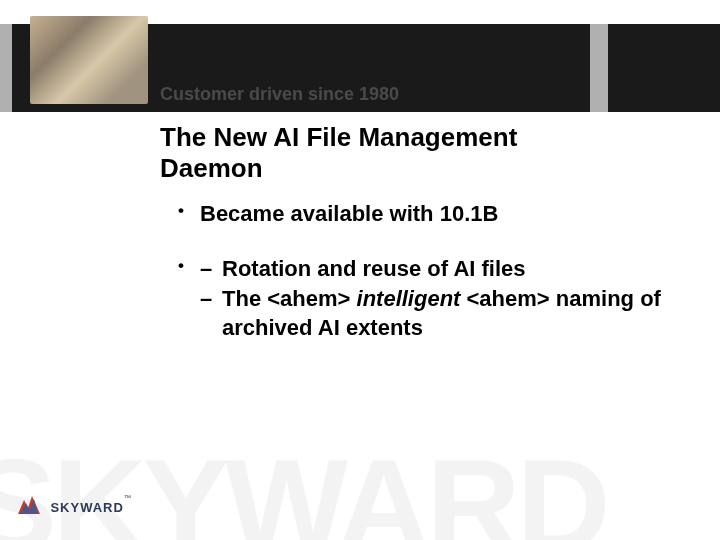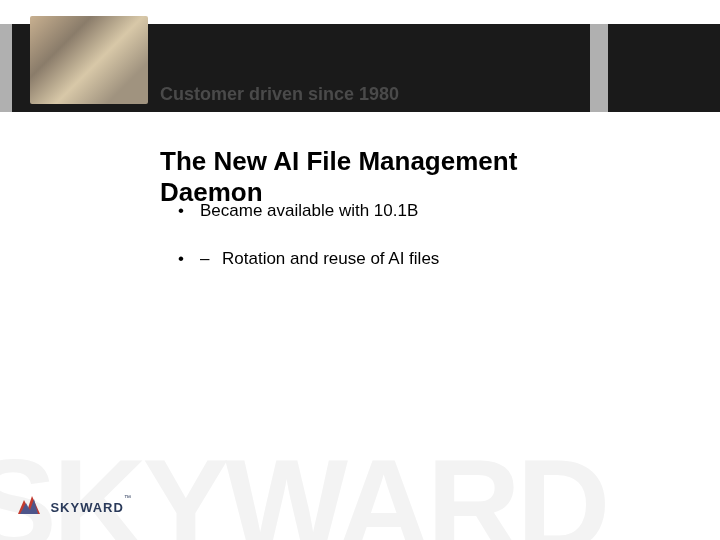--- a/index.html
+++ b/index.html
@@ -37,33 +37,33 @@
     position: absolute;
     top: 84px; left: 160px;
     font-weight: bold;
     font-size: 18px;
     color: #4a4a4a;
   }
 
   
   .title {
     position: absolute;
-    top: 146px; left: 160px;
+    top: 122px; left: 160px;
     font-size: 26px;
     font-weight: bold;
     color: #000;
   }
 
   
   .body {
     position: absolute;
     top: 200px; left: 178px;
     width: 500px;
-    font-size: 17px;
-    font-weight: normal;
+    font-size: 22px;
+    font-weight: bold;
     color: #000;
     line-height: 1.3;
   }
   ul.level1 { list-style: none; }
   ul.level1 > li { position: relative; padding-left: 22px; margin-bottom: 26px; }
   ul.level1 > li::before {
     content: "•";
     position: absolute; left: 0; top: 0;
     font-size: 17px;
   }
@@ -124,20 +124,23 @@
   <div class="tagline">Customer driven since 1980</div>
 
   <div class="title">The New AI File Management Daemon</div>
 
   <div class="body">
     <ul class="level1">
       <li>Became available with 10.1B</li>
       <li>
         <ul class="level2">
           <li>Rotation and reuse of AI files</li>
+          <li>
+            <span>The &lt;ahem&gt; </span><span class="italic">intelligent</span><span> &lt;ahem&gt; naming of archived AI extents</span>
+          </li>
         </ul>
       </li>
     </ul>
   </div>
 
   <div class="watermark">SKYWARD</div>
 
   <div class="logo">
     <span class="logo-mark">
       <svg width="26" height="22" viewBox="0 0 26 22">

